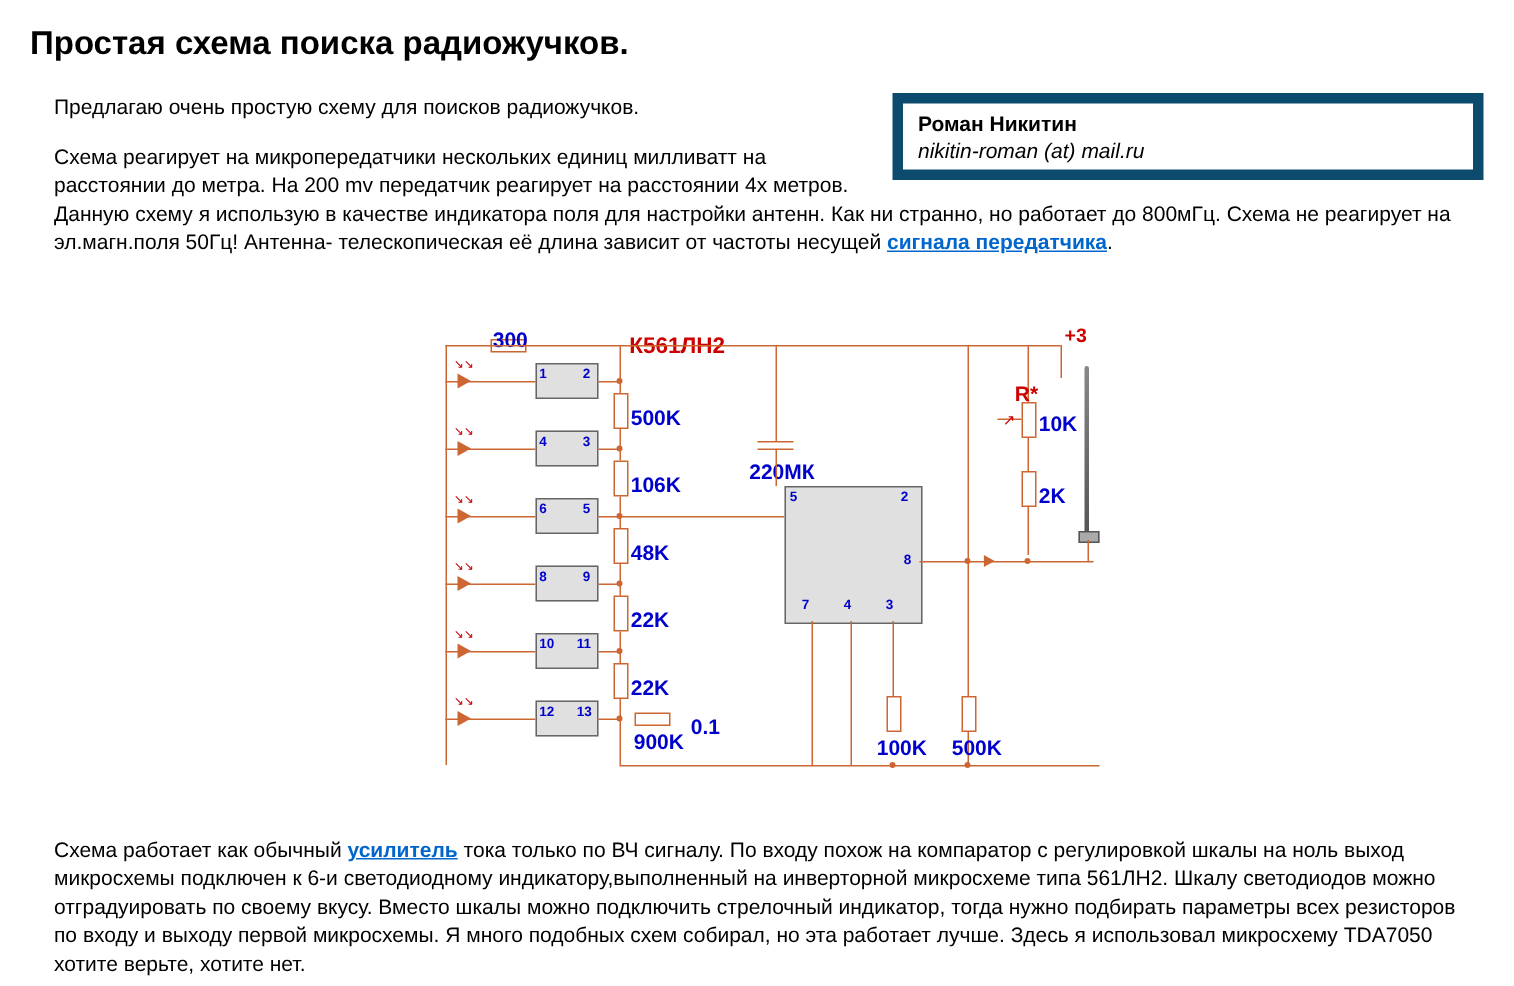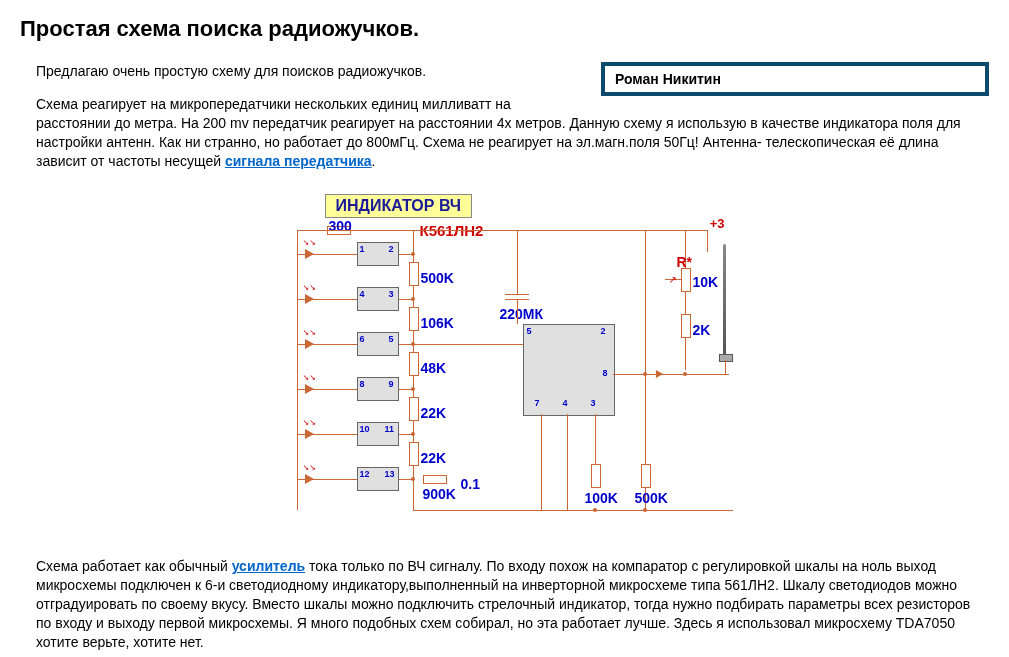--- a/index.html
+++ b/index.html
@@ -14,21 +14,21 @@
   }
   h1 {
     font-family: Arial, Helvetica, sans-serif;
     font-weight: 900;
     font-size: 22px;
     margin: 0 0 20px 0;
     letter-spacing: 0px;
   }
   .author-box {
     float: right;
-    border: 4px solid #0c4a6e;
+    border: 7px solid #0c4a6e;
     padding: 4px 10px;
     width: 360px;
     margin: 0 0 2px 20px;
     font-size: 14px;
     line-height: 1.3;
   }
   .author-box .name {
     font-weight: bold;
   }
   .author-box .contact {
@@ -156,34 +156,34 @@
     height: 90px;
   }
 </style>
 </head>
 <body>
 
 <h1>Простая схема поиска радиожучков.</h1>
 
 <div class="author-box">
   <div class="name">Роман Никитин</div>
+  <div class="contact">nikitin-roman (at) mail.ru</div>
 </div>
 
 <p>Предлагаю очень простую схему для поисков радиожучков.</p>
 
 <p>
   <span>Схема реагирует на микропередатчики нескольких единиц милливатт на расстоянии до метра. На 200 mv передатчик реагирует на расстоянии 4x метров. Данную схему я использую в качестве индикатора поля для настройки антенн. Как ни странно, но работает до 800мГц. Схема не реагирует на эл.магн.поля 50Гц! Антенна- телескопическая её длина зависит от частоты несущей </span><a href="#">сигнала передатчика</a><span>.</span>
 </p>
 
 <div class="clear"></div>
 
 <div class="schematic-wrap">
   <div class="schematic">
 
-    <div class="sch-title">ИНДИКАТОР ВЧ</div>
     <div class="chip-label">К561ЛН2</div>
     <div class="pwr-label">+3</div>
 
     
     <div class="res-h" style="left:82px; top:32px;"></div>
     <div class="val-label" style="left:84px; top:24px;">300</div>
 
     
     <div class="wire wire-h" style="left:52px; top:36px; width:410px;"></div>
     <div class="wire wire-v" style="left:52px; top:36px; height:280px;"></div>

